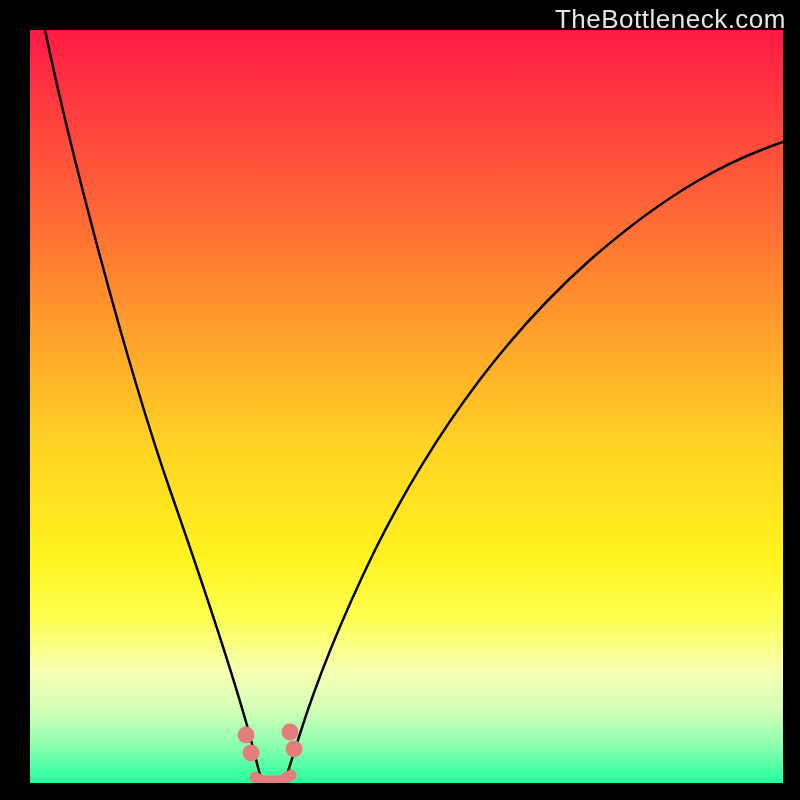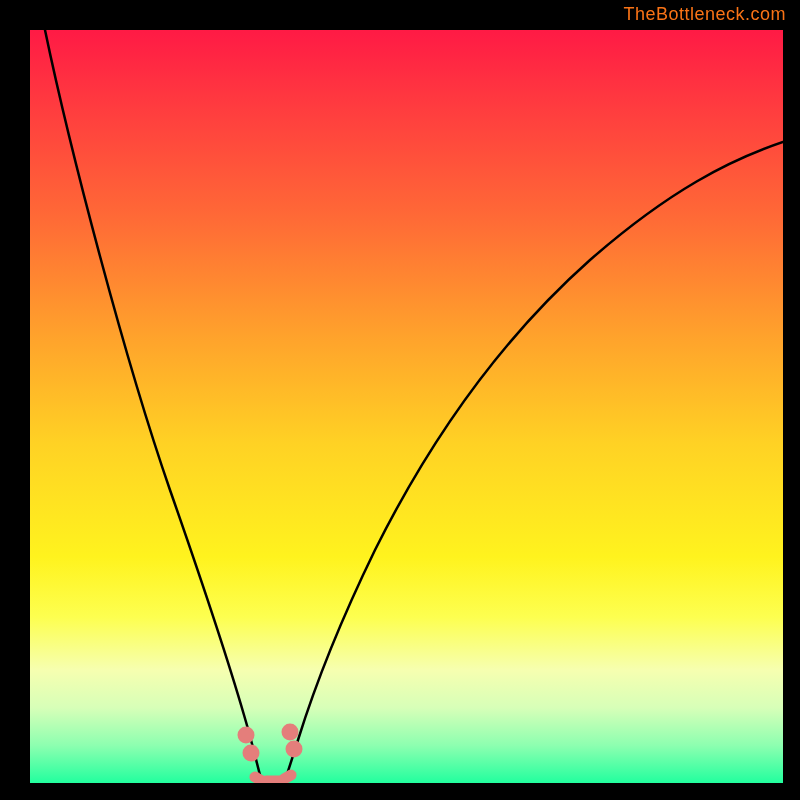--- a/index.html
+++ b/index.html
@@ -39,22 +39,22 @@
       #f6ffb0 85%,
       #d7ffb8 90%,
       #8dffb0 95%,
       #22ff9e 100%
     );
   }
   .watermark {
     position: absolute;
     top: 4px;
     right: 14px;
-    color: #f97316;
-    font-size: 18px;
+    color: #e5e5e5;
+    font-size: 26px;
     font-weight: 400;
     letter-spacing: 0.5px;
     user-select: none;
   }
   svg.curve {
     position: absolute;
     left: 0; top: 0;
     width: 100%;
     height: 100%;
     overflow: visible;

